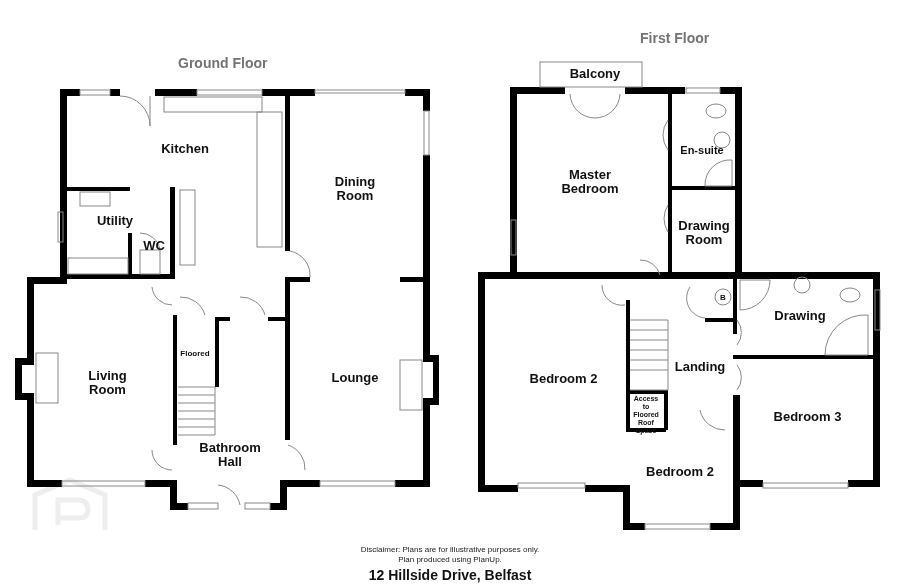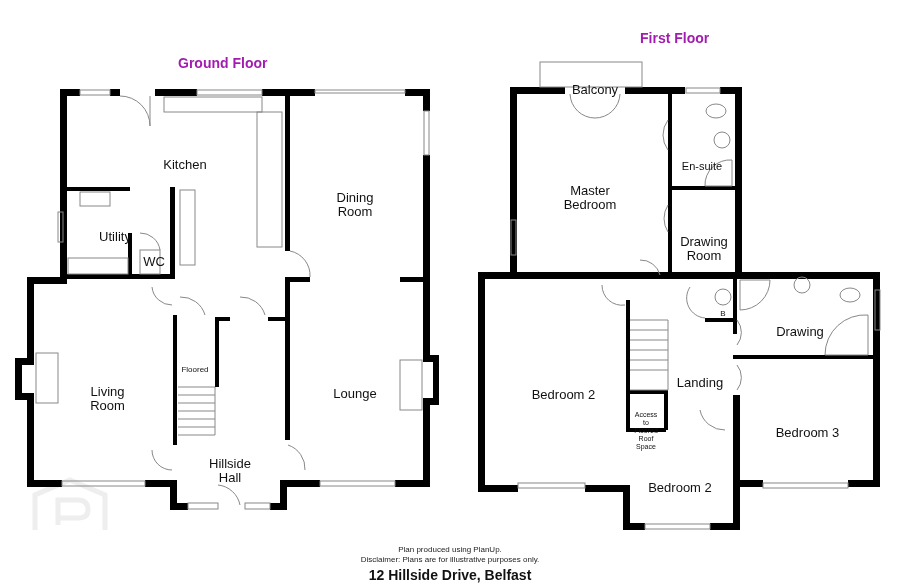--- a/index.html
+++ b/index.html
@@ -1,18 +1,18 @@
 <!DOCTYPE html>
 <html><head>
 <meta charset="utf-8">
 <style>
   html, body { margin:0; padding:0; background:#fff; }
   body { width:900px; height:585px; position:relative; overflow:hidden; font-family:"Liberation Sans", sans-serif; }
-  .title { position:absolute; font-weight:bold; font-size:14px; color:#a21caf; }
-  .room { position:absolute; font-weight:normal; font-size:13px; color:#111; text-align:center; line-height:14px; white-space:pre-line;margin-top:16px; }
+  .title { position:absolute; font-weight:bold; font-size:14px; color:#737373; }
+  .room { position:absolute; font-weight:bold; font-size:13px; color:#111; text-align:center; line-height:14px; white-space:pre-line; }
   .small { font-size:10px; line-height:11px; }
   .tiny { font-size:7px; line-height:8px; }
   svg.plan { position:absolute; left:0; top:0; }
   .disclaimer { position:absolute; left:300px; top:545px; width:300px; text-align:center; font-size:8px; color:#222; line-height:10px; }
   .address { position:absolute; left:300px; top:567px; width:300px; text-align:center; font-size:14px; font-weight:bold; color:#111; }
 </style>
 </head>
 <body>
 
 <svg class="plan" width="900" height="585">
@@ -154,21 +154,21 @@
 
 <div class="room" style="left:150px; top:142px; width:70px;">Kitchen</div>
 <div class="room" style="left:320px; top:175px; width:70px;">Dining
 Room</div>
 <div class="room" style="left:85px; top:214px; width:60px;">Utility</div>
 <div class="room" style="left:138px; top:239px; width:32px;">WC</div>
 <div class="room" style="left:70px; top:369px; width:75px;">Living
 Room</div>
 <div class="room small" style="left:175px; top:348px; width:40px; font-size:8px;">Floored</div>
 <div class="room" style="left:320px; top:371px; width:70px;">Lounge</div>
-<div class="room" style="left:190px; top:441px; width:80px;">Hillside
+<div class="room" style="left:190px; top:441px; width:80px;">Bathroom
 Hall</div>
 
 <div class="room" style="left:560px; top:67px; width:70px;">Balcony</div>
 <div class="room" style="left:545px; top:168px; width:90px;">Master
 Bedroom</div>
 <div class="room small" style="left:668px; top:145px; width:68px; font-size:11px;">En-suite</div>
 <div class="room" style="left:672px; top:219px; width:64px;">Drawing
 Room</div>
 <div class="room small" style="left:716px; top:292px; width:14px; font-size:8px;">B</div>
 <div class="room" style="left:760px; top:309px; width:80px;">Drawing</div>
@@ -176,16 +176,16 @@
 <div class="room" style="left:516px; top:372px; width:95px;">Bedroom 2</div>
 <div class="room" style="left:760px; top:410px; width:95px;">Bedroom 3</div>
 <div class="room" style="left:635px; top:465px; width:90px;">Bedroom 2</div>
 <div class="room tiny" style="left:627px; top:395px; width:38px;">Access
 to
 Floored
 Roof
 Space</div>
 
 <div class="disclaimer">
+  <div>Disclaimer: Plans are for illustrative purposes only.</div>
   <div>Plan produced using PlanUp.</div>
-  <div>Disclaimer: Plans are for illustrative purposes only.</div>
 </div>
 <div class="address">12 Hillside Drive, Belfast</div>
 
 </body></html>

